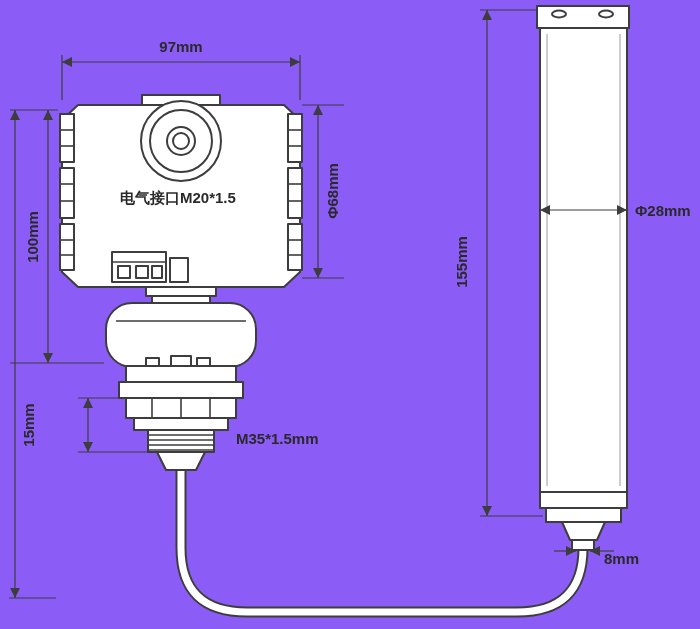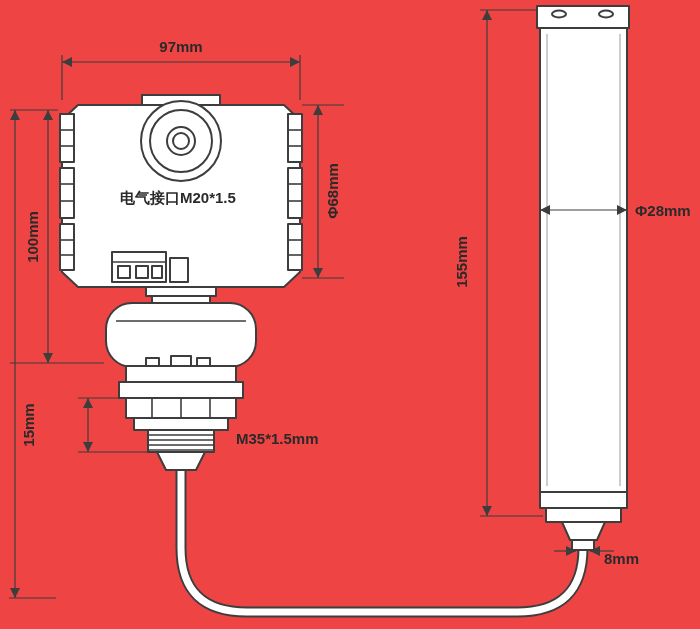--- a/index.html
+++ b/index.html
@@ -4,21 +4,21 @@
 <style>
   html, body {
     margin: 0;
     padding: 0;
     background: #ffffff;
     font-family: "Liberation Sans", sans-serif;
   }
   .canvas-wrap {
     width: 700px;
     height: 629px;
-    background: #ef4444;
+    background: #8b5cf6;
     position: relative;
     overflow: hidden;
   }
   svg { display: block; }
   
   .shape {
     fill: #ffffff;
     stroke: #3d3d3d;
     stroke-width: 2;
     stroke-linejoin: round;

